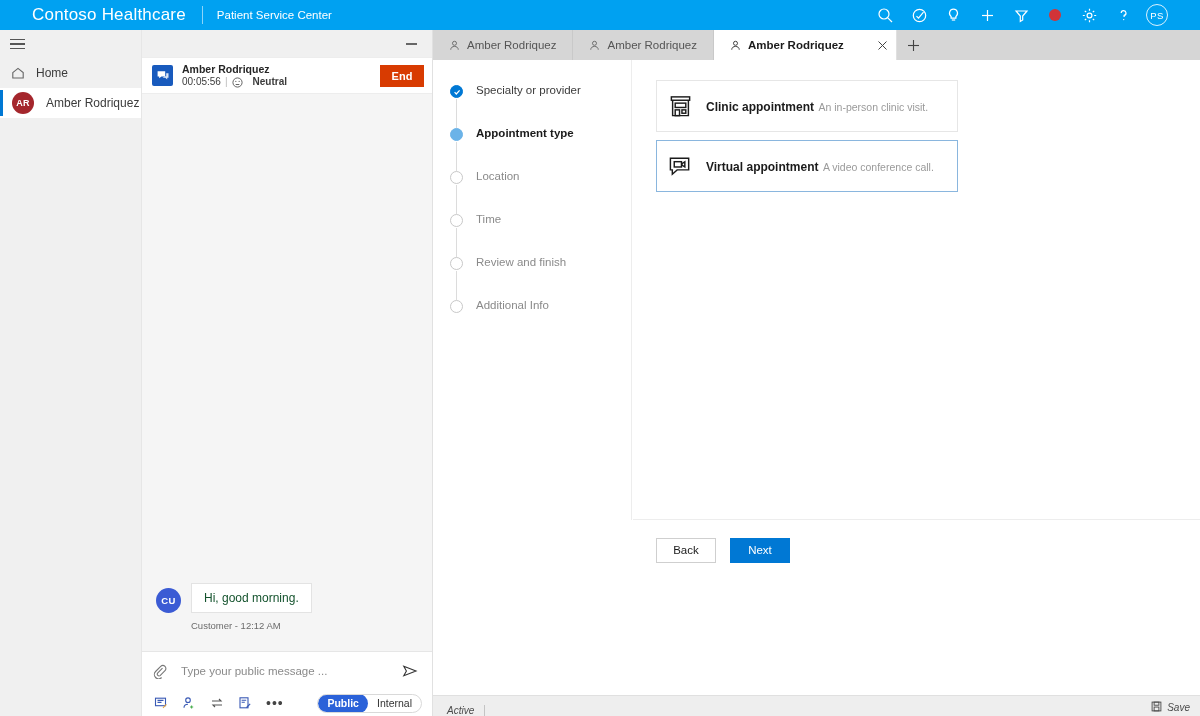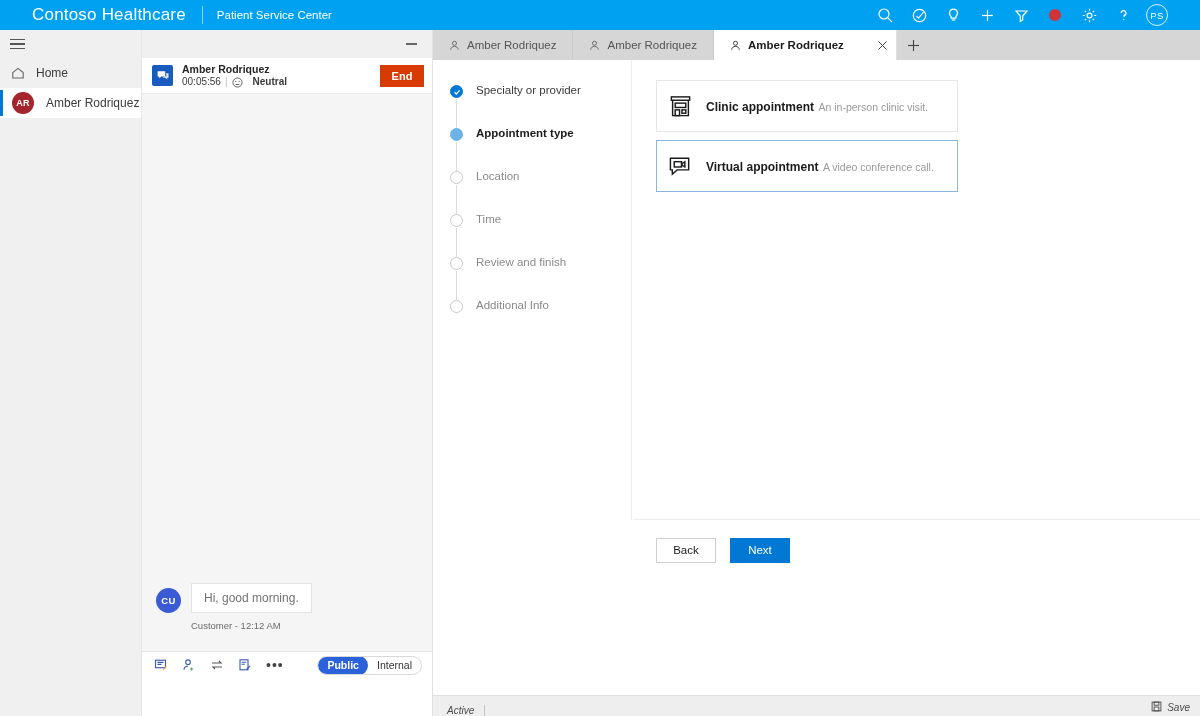--- a/index.html
+++ b/index.html
@@ -113,21 +113,21 @@
   }
   .msg-avatar {
     width: 25px; height: 25px; border-radius: 50%; background: #3b5bd4;
     color: #fff; font-size: 9.5px; font-weight: 600;
     display: flex; align-items: center; justify-content: center; flex: 0 0 auto;
     margin-top: 5px; letter-spacing: .3px;
   }
   .msg-col { margin-left: 10px; }
   .msg-bubble {
     background: #fff; border: 1px solid #e3e3e3;
-    padding: 7px 12px; font-size: 12px; color: #737373; display: inline-block;
+    padding: 7px 12px; font-size: 12px; color: #14532d; display: inline-block;
   }
   .msg-meta { font-size: 9.5px; color: #6b6b6b; margin-top: 7px; }
 
   .composer { background: #fff; border-top: 1px solid #e6e6e6; height: 65px; }
   .composer-input {
     height: 38px; display: flex; align-items: center; padding: 0 12px 0 10px;
   }
   .clip { width: 20px; color: #777; display: flex; align-items: center; }
   .msg-input {
     flex: 1; border: none; outline: none; font-size: 11.5px; color: #333;
@@ -353,20 +353,33 @@
       <div class="msg-row">
         <div class="msg-avatar">CU</div>
         <div class="msg-col">
           <div class="msg-bubble">Hi, good morning.</div>
           <div class="msg-meta">Customer - 12:12 AM</div>
         </div>
       </div>
     </div>
 
     <div class="composer">
+      <div class="composer-input">
+        <span class="clip">
+          <svg width="15" height="15" viewBox="0 0 15 15" fill="none" stroke="currentColor" stroke-width="1.1">
+            <path d="M10.5 4.2L5.6 9.1a1.8 1.8 0 0 0 2.5 2.5l4.9-4.9a3 3 0 0 0-4.3-4.3L3.6 7.5a4.2 4.2 0 0 0 6 6"></path>
+          </svg>
+        </span>
+        <input class="msg-input" placeholder="Type your public message ..." style="">
+        <span class="send-ico">
+          <svg width="16" height="16" viewBox="0 0 16 16" fill="none" stroke="currentColor" stroke-width="1.1">
+            <path d="M1.8 3.2L14 8 1.8 12.8l2.6-4.8z"></path>
+          </svg>
+        </span>
+      </div>
       <div class="composer-tools">
         <span class="tool-ico">
           <svg width="14" height="14" viewBox="0 0 14 14" fill="none" stroke="currentColor" stroke-width="1.1">
             <rect x="1.5" y="2.2" width="10" height="7.5"></rect>
               <path d="M3.5 4.4h6M3.5 6.4h4"></path>
               <path d="M9 11.8l1.4-1.4 2-2" stroke="#e8a33d"></path>
           </svg>
         </span>
         <span class="tool-ico">
           <svg width="14" height="14" viewBox="0 0 14 14" fill="none" stroke="currentColor" stroke-width="1.1">

